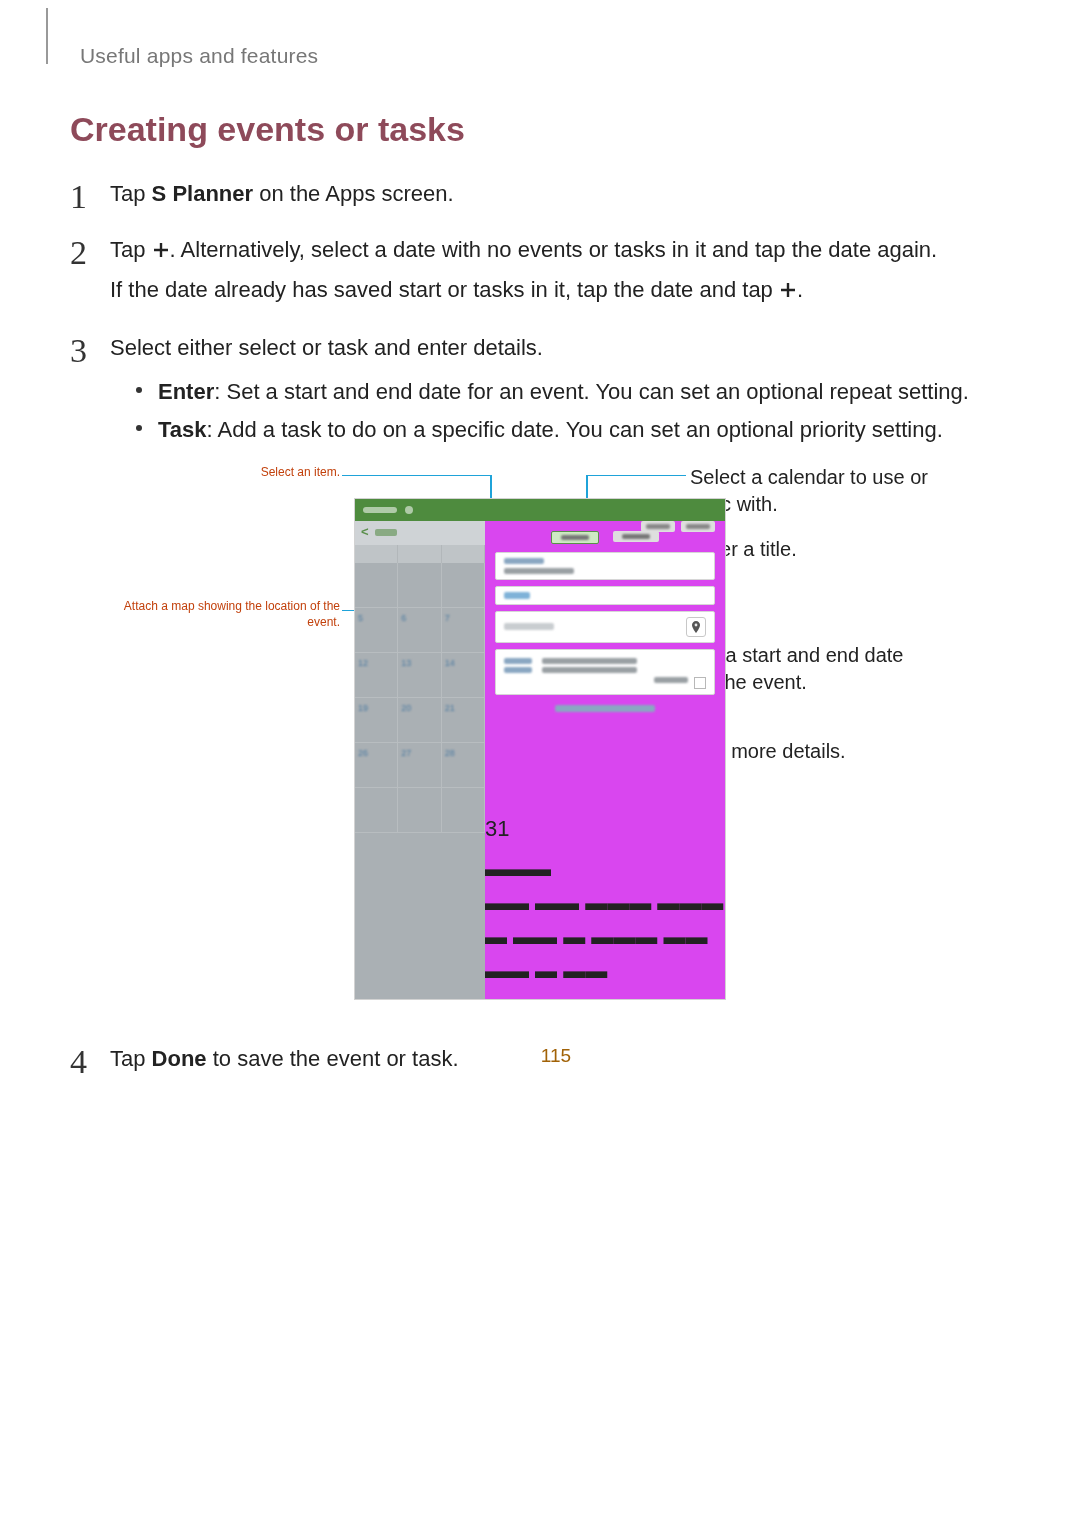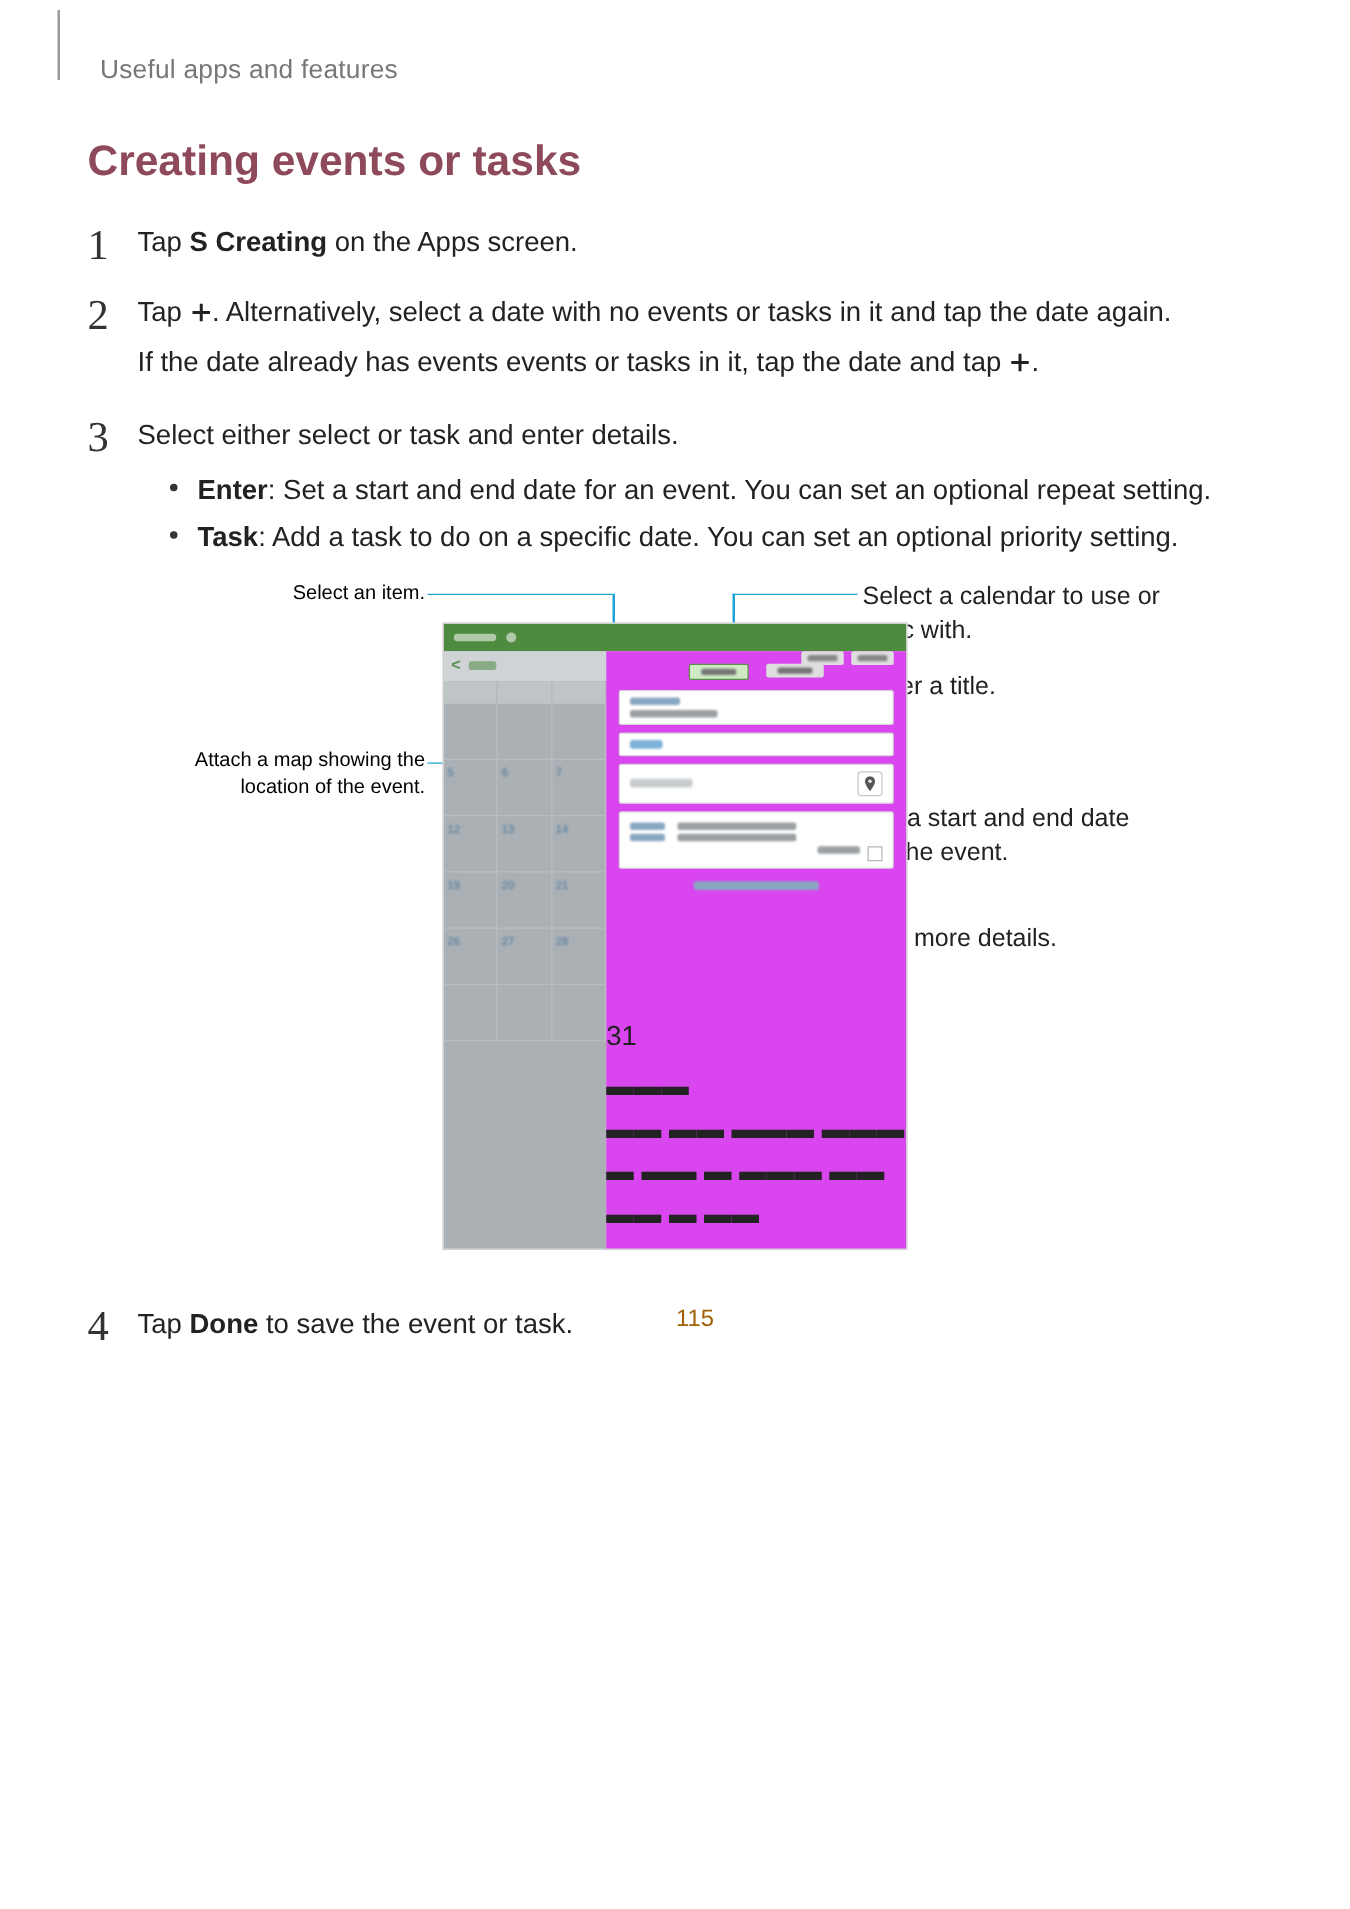--- a/index.html
+++ b/index.html
@@ -91,22 +91,22 @@
   
   .figure {
     position: relative;
     width: 920px;
     height: 560px;
     margin: 10px 0 24px 0;
   }
   .callout-left {
     position: absolute;
     text-align: right;
-    font-size: 16px;
-    color: #000000;
+    font-size: 12px;
+    color: #c2410c;
     line-height: 1.35;
     width: 230px;
   }
   .callout-right {
     position: absolute;
     text-align: left;
     font-size: 20px;
     color: #222;
     line-height: 1.35;
     width: 240px;
@@ -203,38 +203,38 @@
   <div class="breadcrumb">Useful apps and features</div>
 
   <h2 class="section">Creating events or tasks</h2>
 
   <ol class="steps">
 
     <li>
       <span class="num">1</span>
       <div class="step-body">
         <p>
-          <span>Tap </span><b>S Creating</b><span> on the Apps screen.</span>
+          <span>Tap </span><b>S Planner</b><span> on the Apps screen.</span>
         </p>
       </div>
     </li>
 
     <li>
       <span class="num">2</span>
       <div class="step-body">
         <p>
           <span>Tap </span>
           <span class="plus-icon">
             <svg viewBox="0 0 18 18">
                 <path d="M9 2 V16 M2 9 H16" fill="none"></path>
               </svg>
           </span><span>. Alternatively, select a date with no events or tasks in it and tap the date again.</span>
         </p>
         <p class="sub">
-          <span>If the date already has events events or tasks in it, tap the date and tap </span>
+          <span>If the date already has saved start or tasks in it, tap the date and tap </span>
           <span class="plus-icon">
             <svg viewBox="0 0 18 18">
                 <path d="M9 2 V16 M2 9 H16" fill="none"></path>
               </svg>
           </span><span>.</span>
         </p>
       </div>
     </li>
 
     <li>

